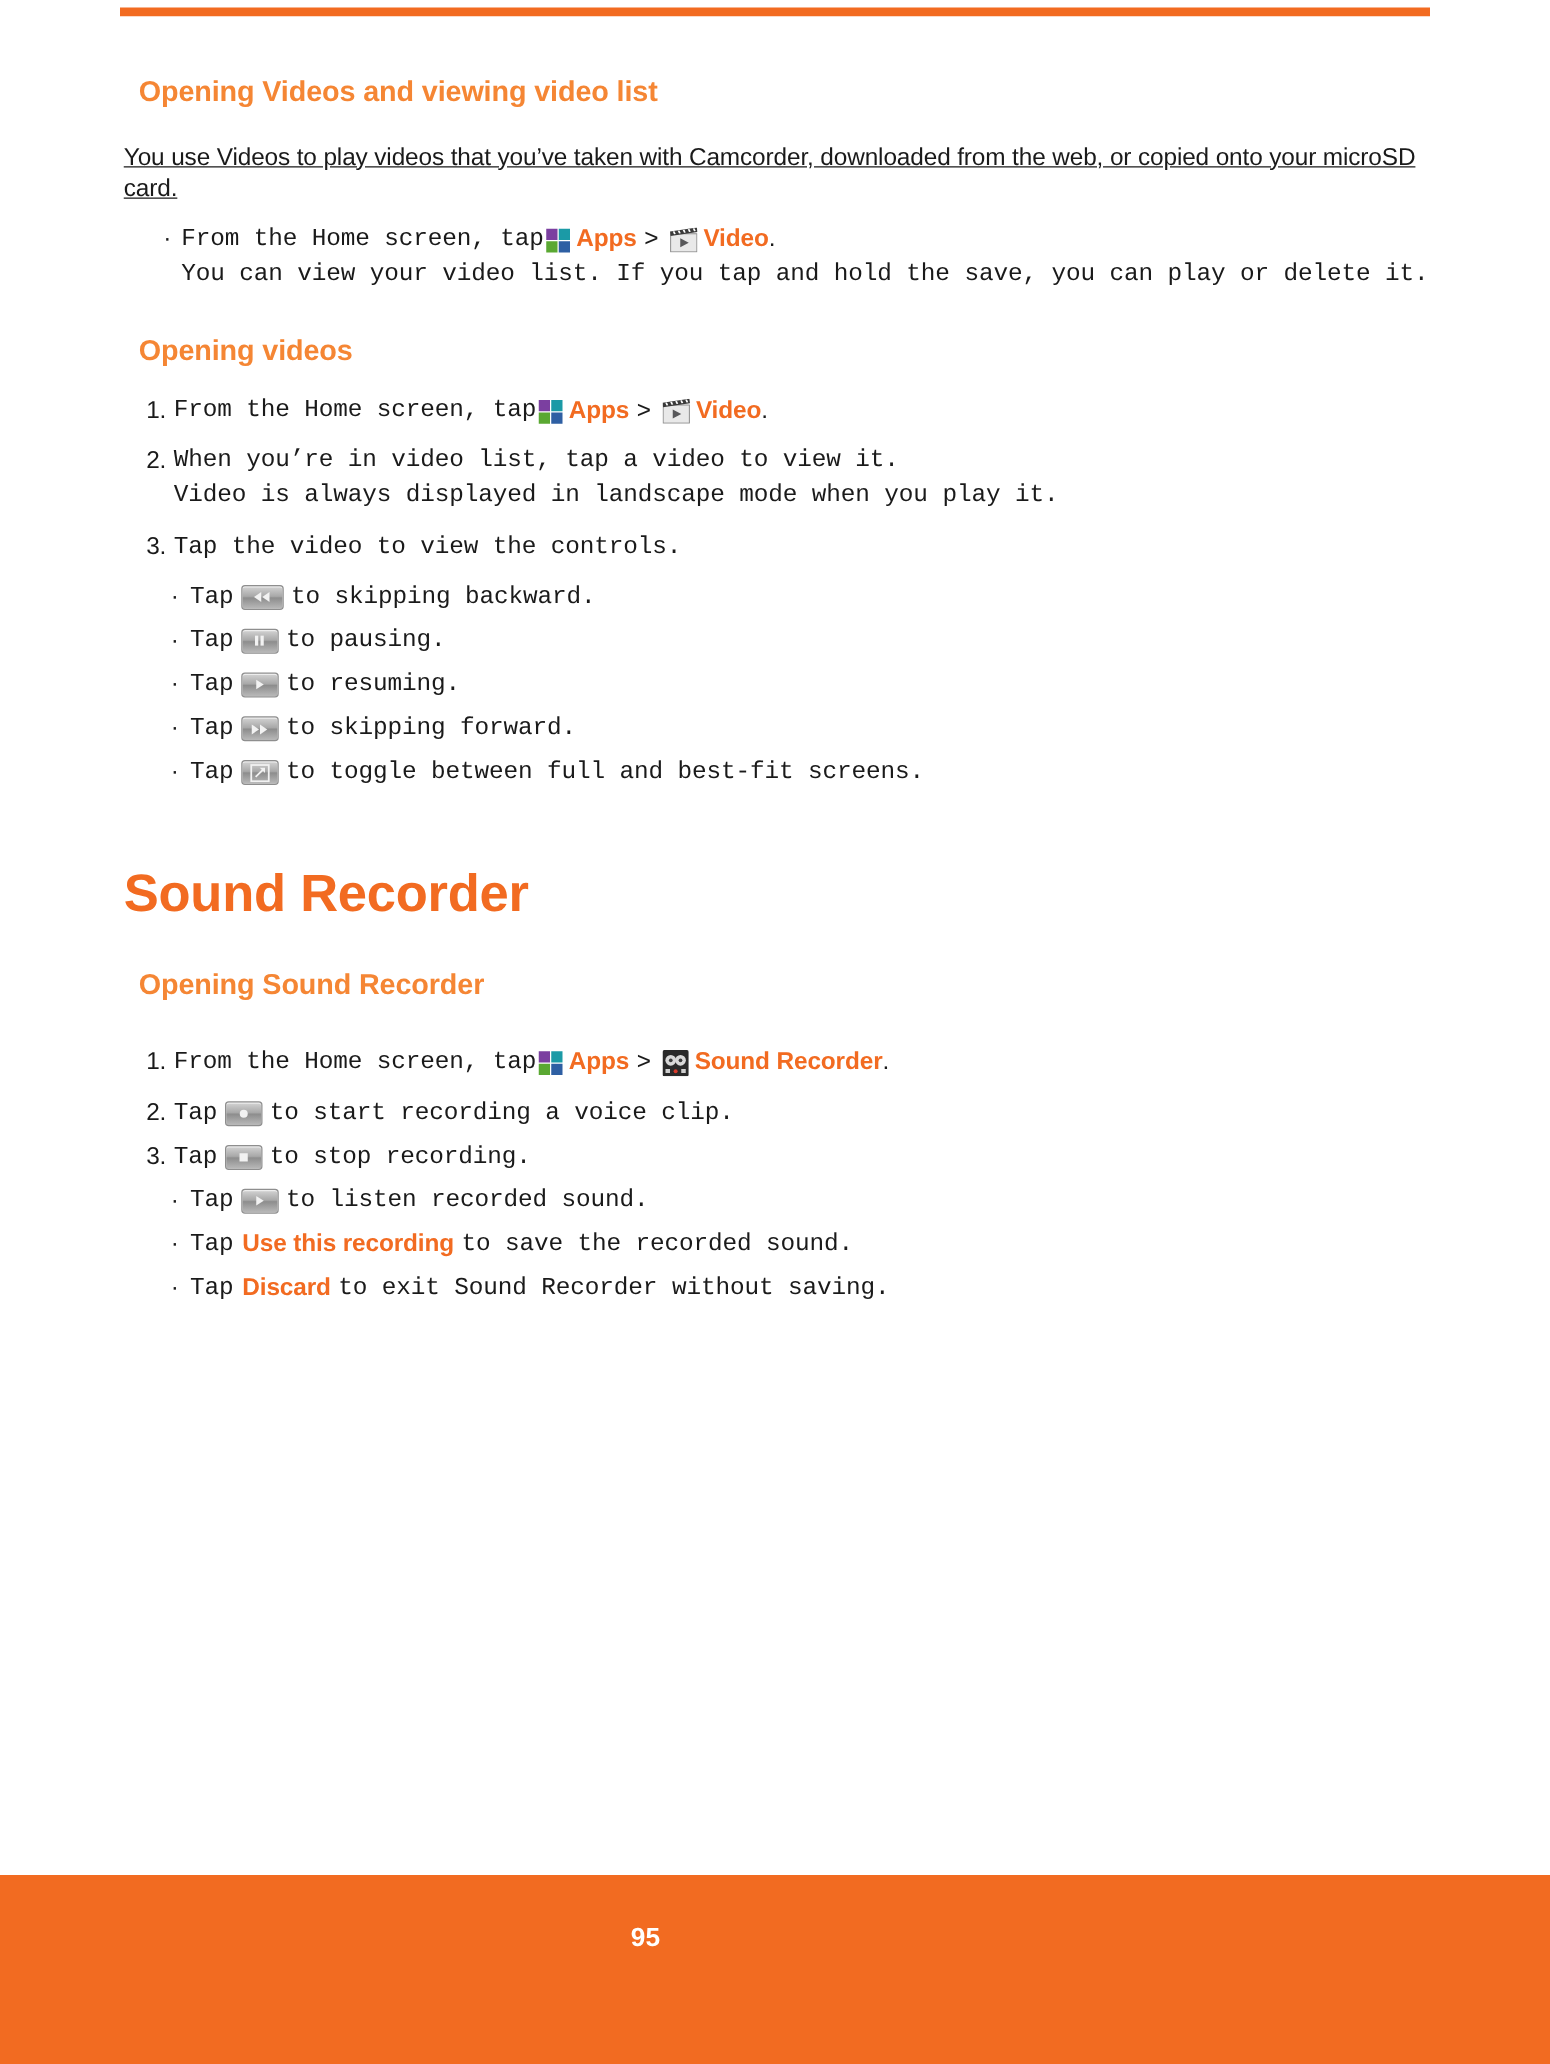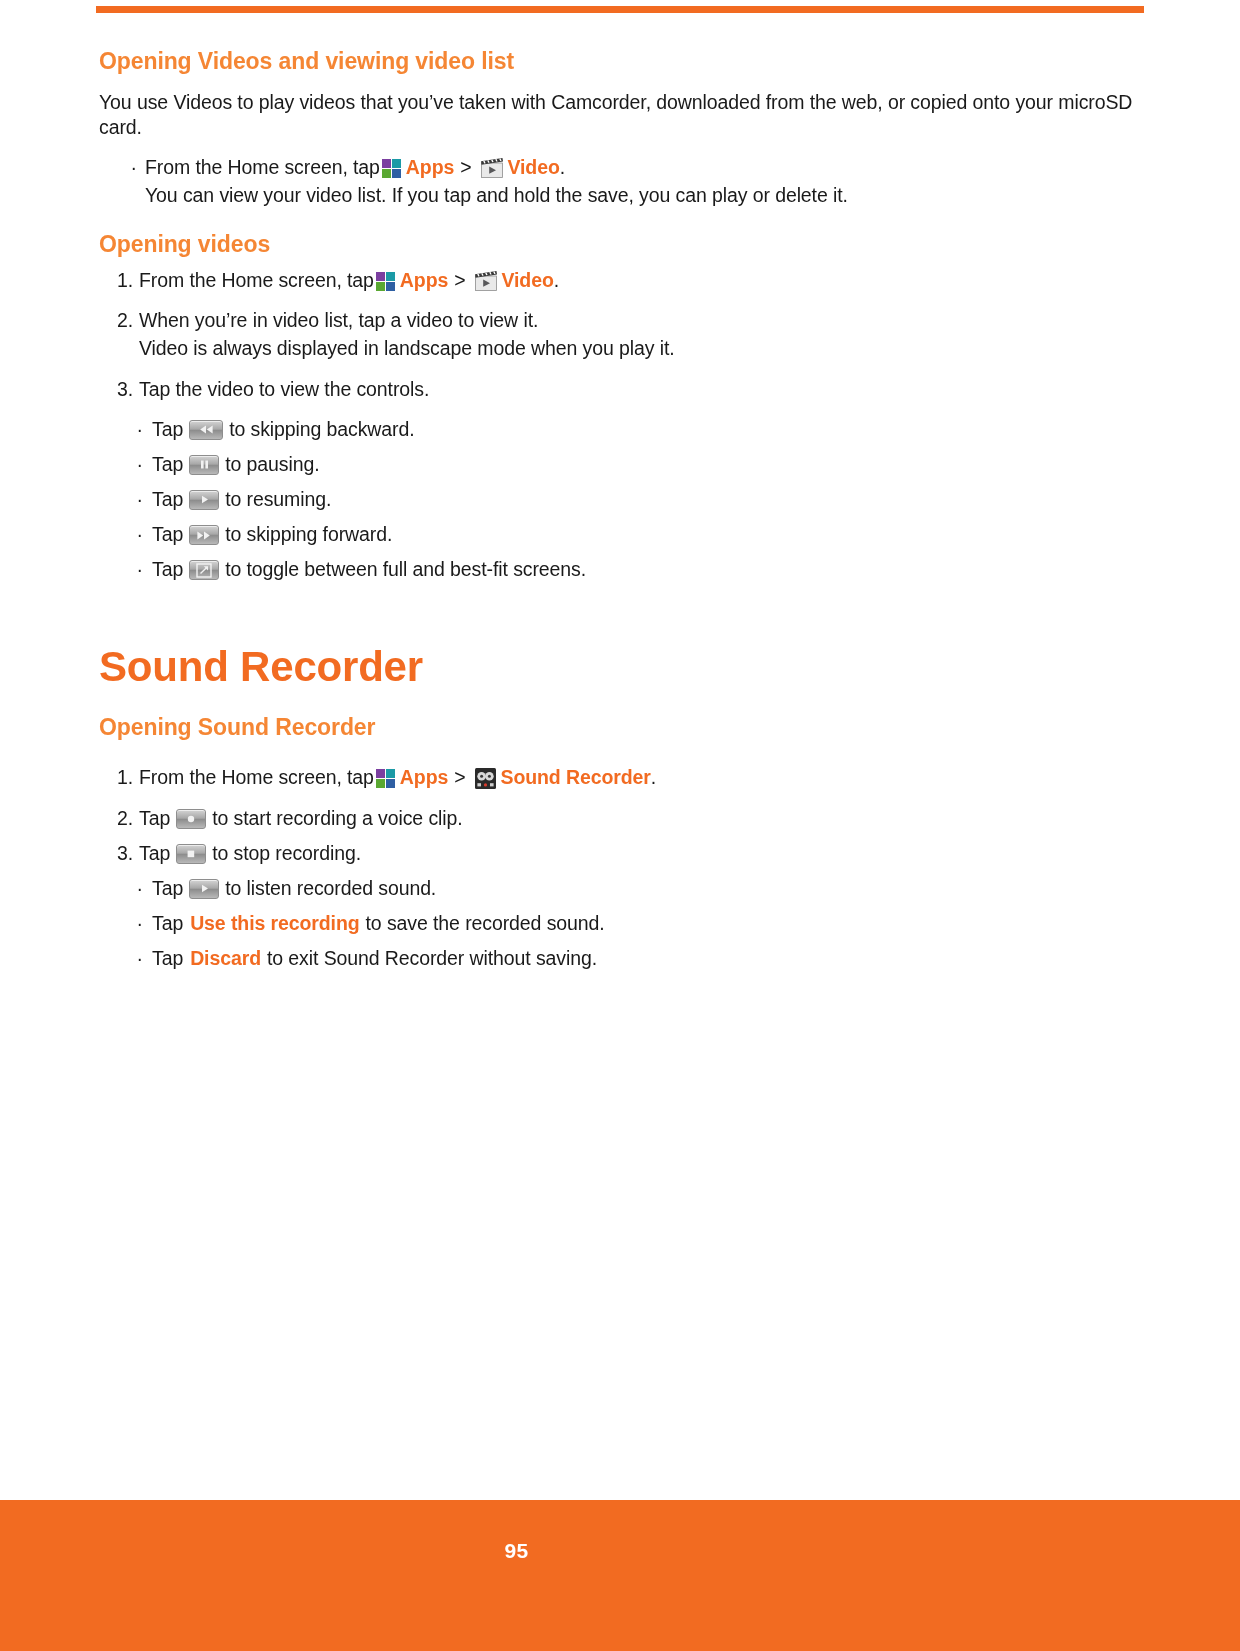--- a/index.html
+++ b/index.html
@@ -58,31 +58,32 @@
     font-weight: bold;
     color: #f26b21;
     margin: 0 0 0 0;
     line-height: 1.18;
     letter-spacing: -0.2px;
   }
   h2.section-title {
     font-size: 23px;
     font-weight: bold;
     color: #f58634;
-    margin: 0;
+    margin: 12px;
     line-height: 1.2;
     letter-spacing: -0.1px;
   }
 
   p.body-text {
     font-size: 19.5px;
     color: #1a1a1a;
     margin: 0;
     line-height: 1.3;
     letter-spacing: -0.1px;
+    text-decoration: underline;
   }
 
   .spacer-xs { height: 9px; }
   .spacer-s  { height: 14px; }
   .spacer-m  { height: 22px; }
   .spacer-xl { height: 60px; }
 
   
   .item {
     display: flex;
@@ -121,21 +122,21 @@
   .lvl-sub .marker { width: 12px; margin-right: 9px; }
 
   .orange-text {
     color: #f26b21;
     font-weight: bold;
   }
   .gt {
     padding: 0 6px 0 6px;
     color: #1a1a1a;
   }
-  .txt { white-space: pre; }
+  .txt { white-space: pre; font-family: Liberation Mono, monospace; }
 
   
   .icon {
     display: inline-block;
     vertical-align: middle;
     flex: 0 0 auto;
   }
 
   
   .icon-apps {

